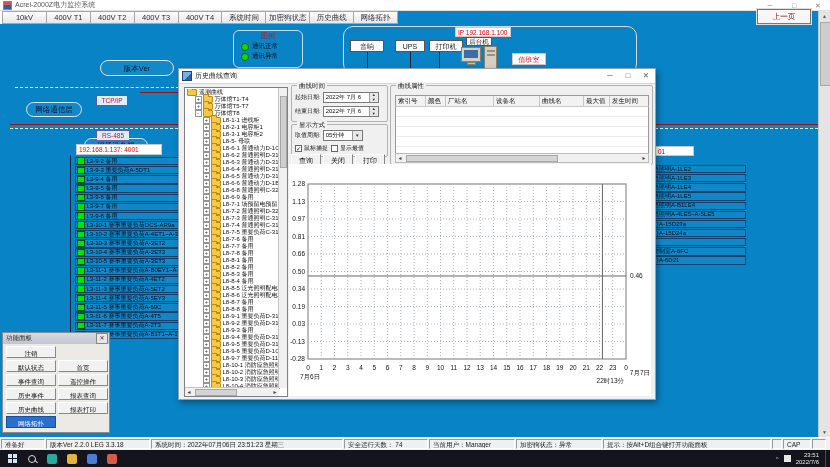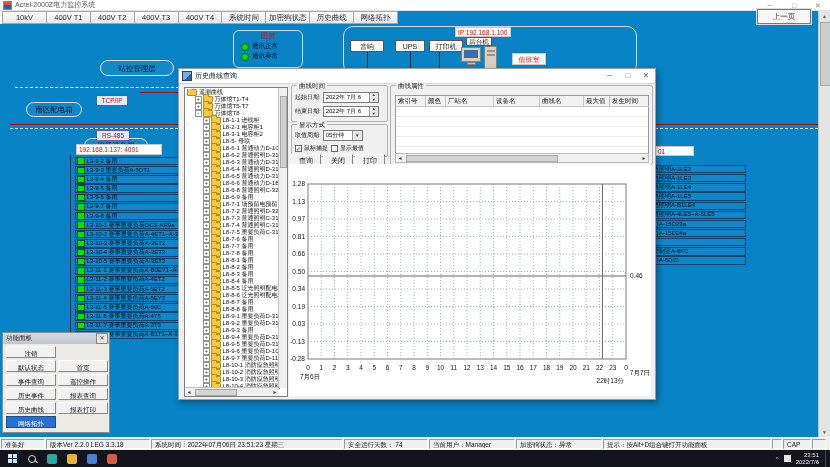--- a/index.html
+++ b/index.html
@@ -164,25 +164,25 @@
 <div class="abs monitor">
     <span class="screen"></span>
   </div>
 <div class="abs stand"></div>
 <div class="abs tower">
   <span class="slot" style="top:3px"></span>
     <span class="slot" style="top:7px"></span>
 </div>
 <div class="abs ipchip" style="left:512px;top:53px;width:34px;height:12px;line-height:11px;text-align:center;font-size:7px">值班室</div>
 
-<div class="abs layer" style="left:100px;top:60px;width:74px;height:16px;line-height:15px">站控管理层</div>
+<div class="abs layer" style="left:100px;top:60px;width:74px;height:16px;line-height:15px">版本Ver</div>
 <div class="abs dash" style="left:15px;top:87px;width:330px"></div>
 <div class="abs redline" style="left:140px;top:92px;width:205px"></div>
 <div class="abs proto" style="left:96px;top:95px;width:32px;height:11px">TCP/IP</div>
-<div class="abs layer" style="left:26px;top:102px;width:56px;height:15px;line-height:14px">南区配电箱</div>
+<div class="abs layer" style="left:26px;top:102px;width:56px;height:15px;line-height:14px">网络通信层</div>
 <div class="abs redline" style="left:10px;top:124px;width:808px"></div>
 <div class="abs dash" style="left:10px;top:128px;width:808px"></div>
 <div class="abs proto" style="left:96px;top:130px;width:34px;height:11px">RS-485</div>
 <div class="abs layer" style="left:84px;top:138px;width:64px;height:15px;line-height:14px">现场设备层</div>
 <div class="abs ipchip" style="left:76px;top:144px;width:86px;height:11px;line-height:10px;padding-left:2px">192.168.1.137: 4001</div>
 <div class="abs vline" style="left:70px;top:155px;height:180px"></div>
 <div class="abs" id="leftBus">
     <div class="bus-row">
       <span class="led"></span>
       <span class="bus-label">L3-9-2 备用</span>

